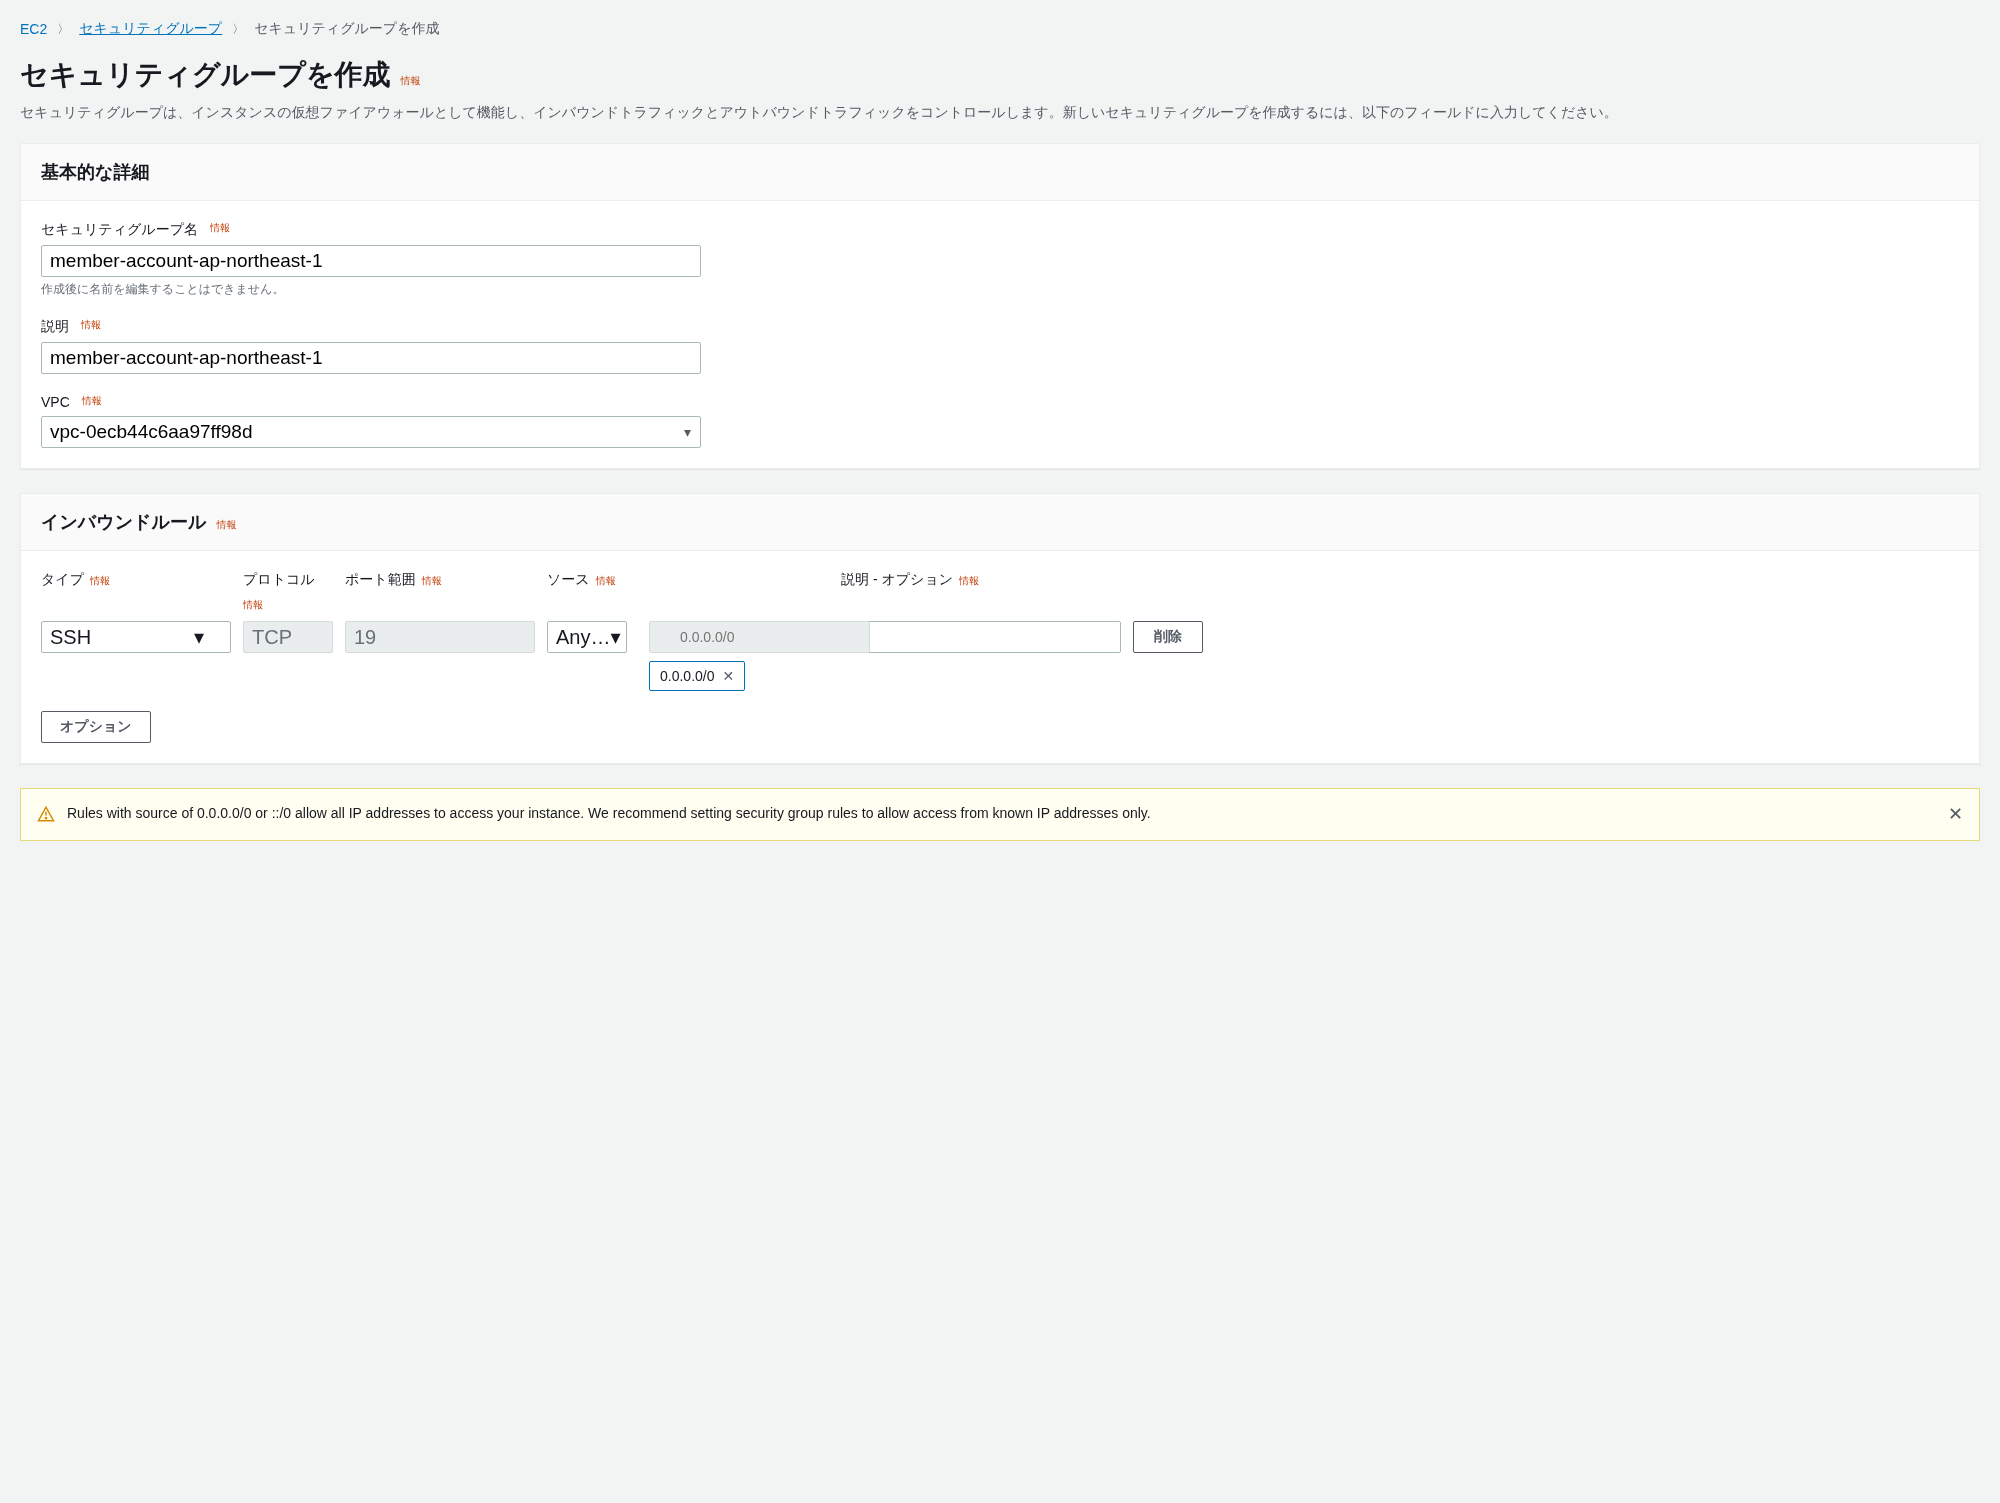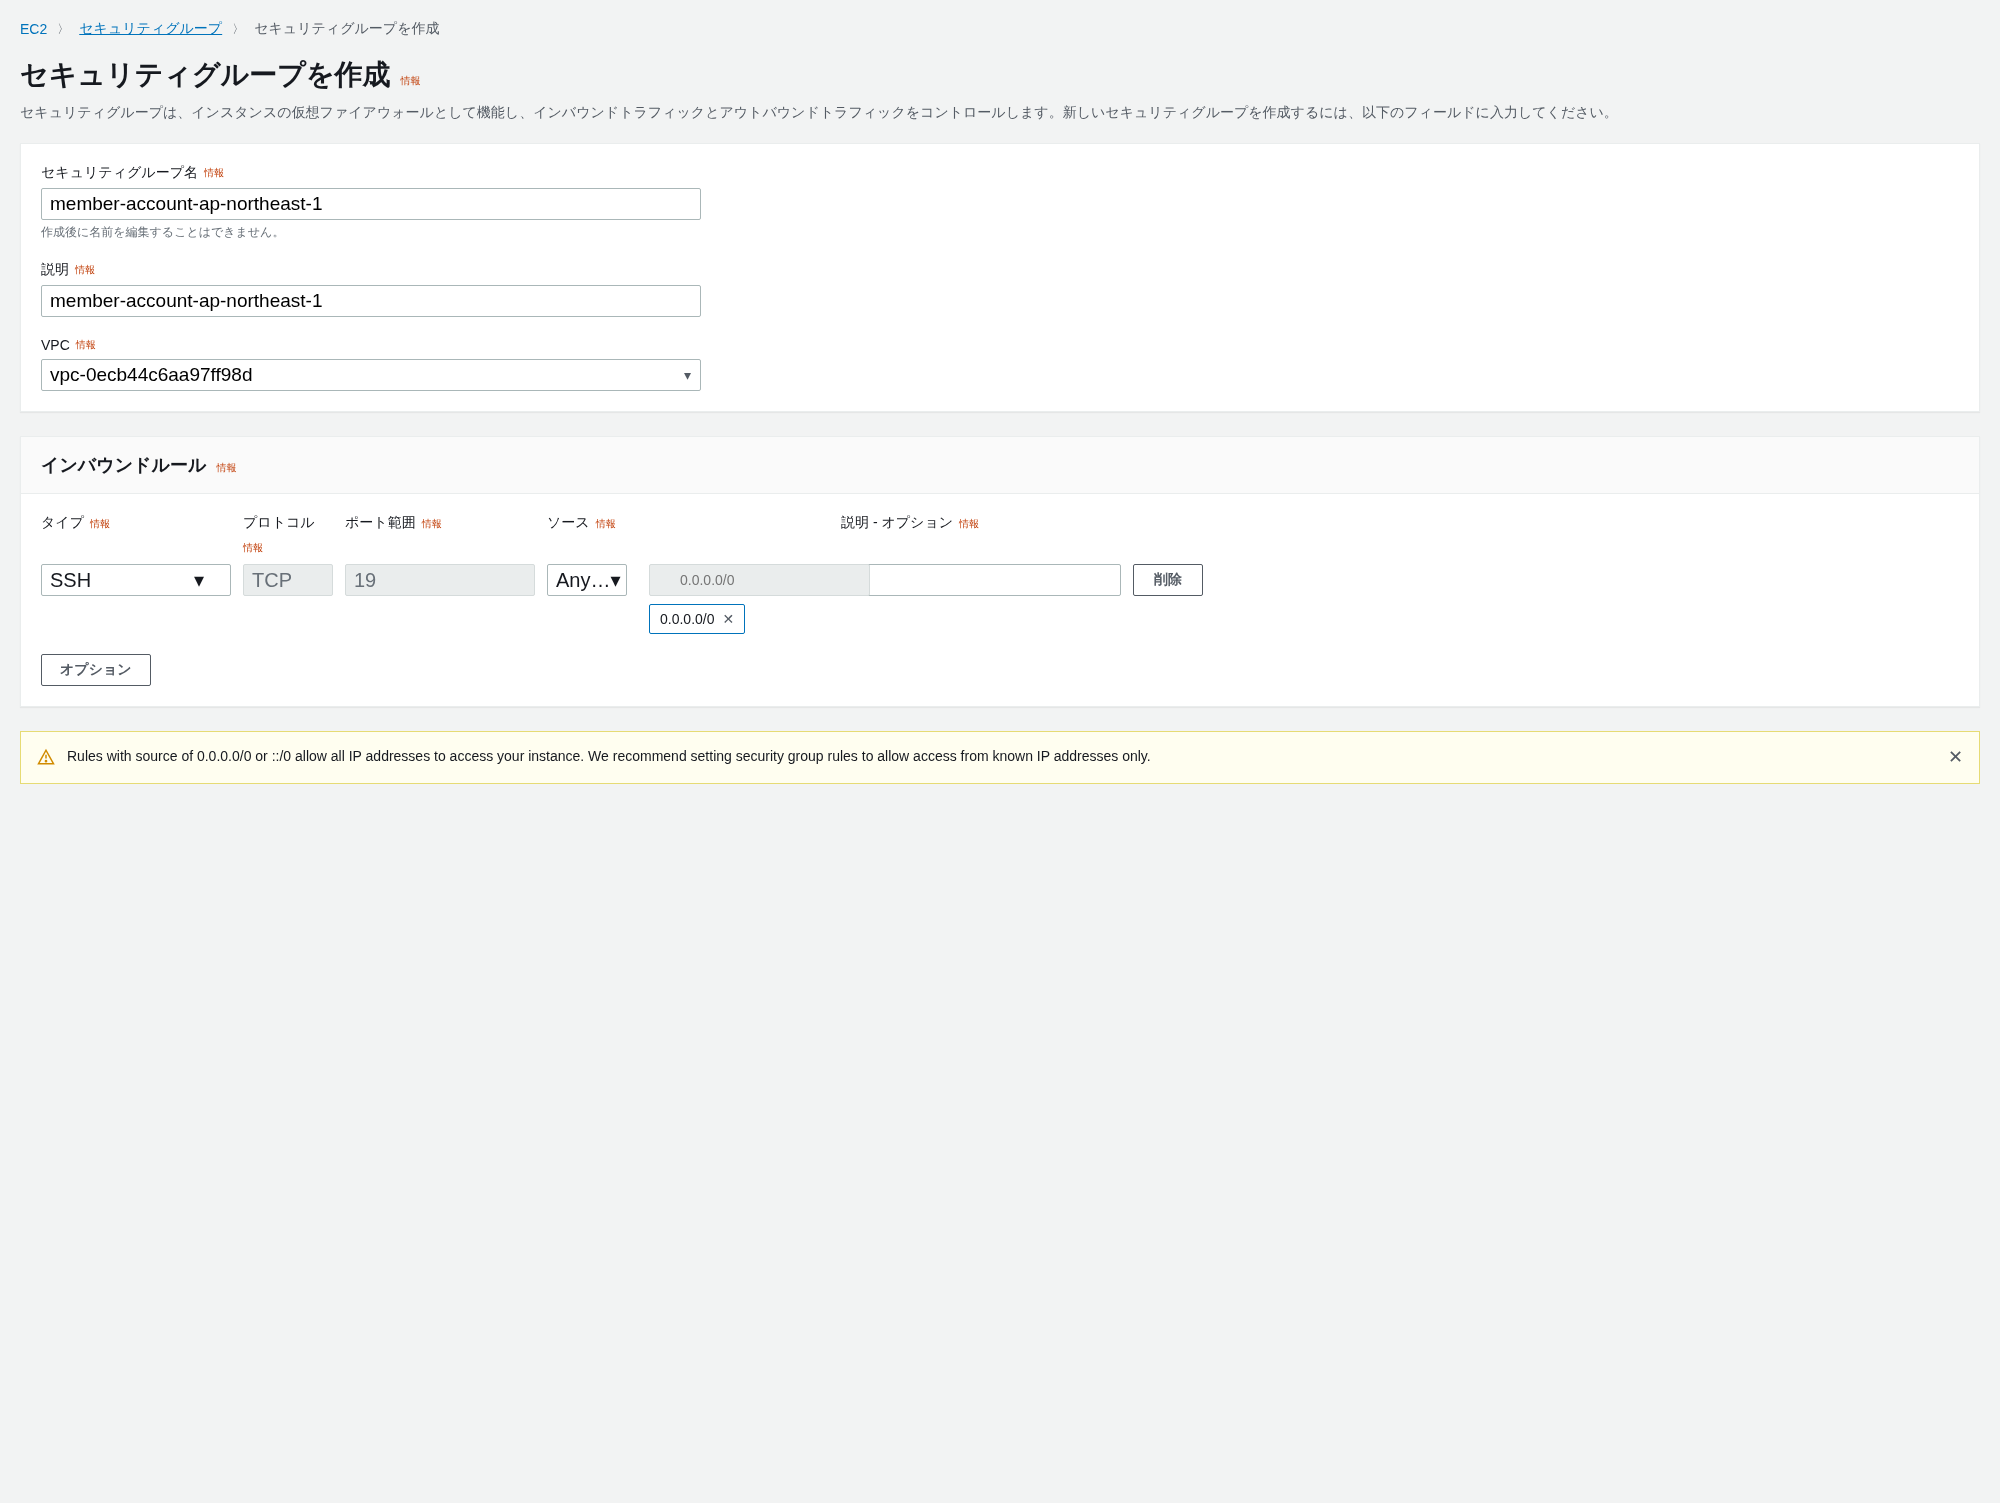--- a/index.html
+++ b/index.html
@@ -66,22 +66,22 @@
   .panel-body {
     padding: 20px;
   }
   .form-row { margin-bottom: 20px; }
   .form-row:last-child { margin-bottom: 0; }
   .form-label {
     font-size: 14px;
     color: #16191f;
     margin-bottom: 6px;
     display: flex;
-    align-items: center;
-    gap: 6px;
+    align-items: flex-start;
+    gap: 12px;
   }
   .text-input, .select-input {
     width: 100%;
     max-width: 660px;
     height: 32px;
     padding: 4px 8px;
     border: 1px solid #aab7b8;
     border-radius: 2px;
     font-size: 19px;
     background: #fff;
@@ -223,20 +223,23 @@
   <span class="current">セキュリティグループを作成</span>
 </nav>
 
 <h1 class="page-title">
   <span>セキュリティグループを作成</span>
   <a class="info-link">情報</a>
 </h1>
 <p class="page-desc">セキュリティグループは、インスタンスの仮想ファイアウォールとして機能し、インバウンドトラフィックとアウトバウンドトラフィックをコントロールします。新しいセキュリティグループを作成するには、以下のフィールドに入力してください。</p>
 
 <section class="panel">
+  <div class="panel-header">
+    <h2>基本的な詳細</h2>
+  </div>
   <div class="panel-body">
     <div class="form-row">
       <div class="form-label">
         <span>セキュリティグループ名</span>
         <a class="info-link">情報</a>
       </div>
       <input class="text-input" type="text" value="member-account-ap-northeast-1" style="">
       <div class="help-text">作成後に名前を編集することはできません。</div>
     </div>
 

